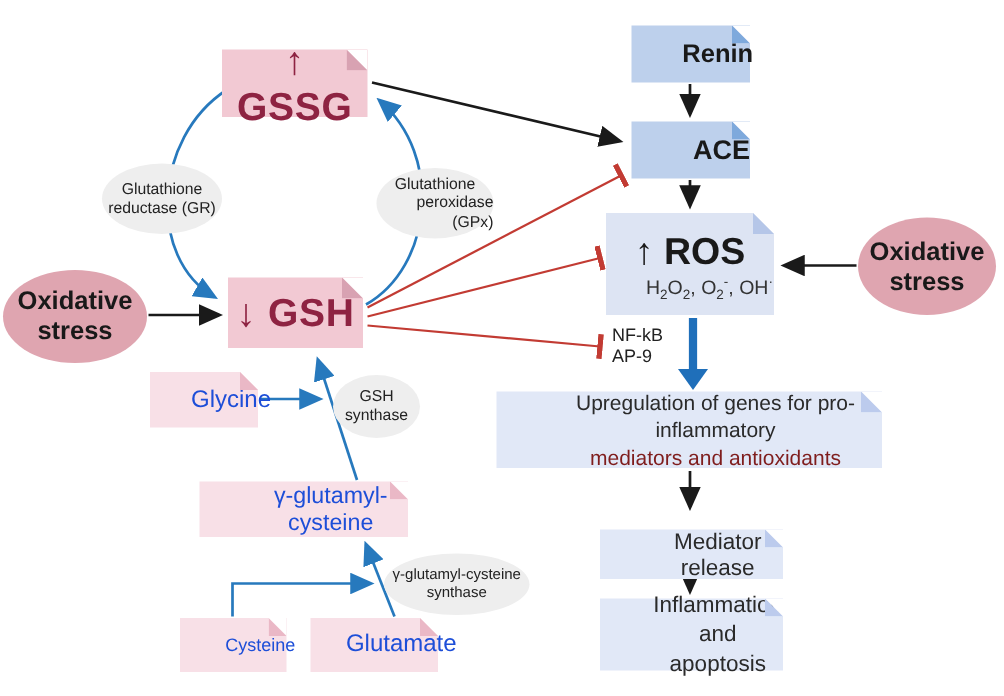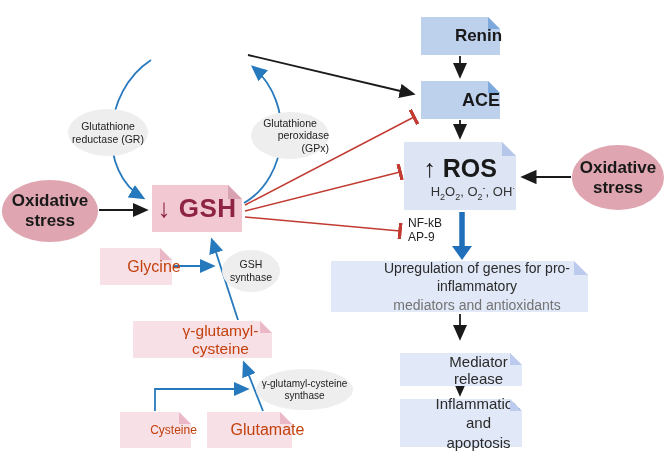--- a/index.html
+++ b/index.html
@@ -24,21 +24,21 @@
   .pink-sm{background:#f8e0e7;}
   .pink-sm .fold{background:#eab8c6;}
   .blue-box{background:#bdd0ec;padding-left:36px;}
   .blue-box .fold{background:#7ea9dc;}
   .ros-box{background:#dde4f3;}
   .ros-box .fold{background:#b5c6e8;}
   .lav-box{background:#e1e8f7;padding-left:35px;}
   .lav-box .fold{background:#bccbed;}
 
   .maroon{color:#8e2342;font-weight:bold;}
-  .redtxt{color:#c2410c;margin-left:36px;}
+  .redtxt{color:#1d4ed8;margin-left:36px;}
   .darktxt{color:#191919;}
 
   .oval{position:absolute;border-radius:50%;display:flex;flex-direction:column;
         align-items:center;justify-content:center;text-align:right;}
   .oval-pink{background:#dfa5b0;color:#191919;font-weight:bold;font-size:17px;line-height:1.15;}
   .oval-gray{background:#eeeeee;color:#222;font-size:10.5px;line-height:1.2;}
 
   .floating-label{position:absolute;font-size:12px;color:#222;line-height:1.15;}
   sub,sup{line-height:0;}
 </style>
@@ -77,20 +77,25 @@
     <path d="M155,411 L155,389 L247,389" stroke="#2779bd" stroke-width="1.8" fill="none" marker-end="url(#au)"></path>
 
     <path d="M245,205 L414,117" stroke="#c23b33" stroke-width="1.5" fill="none" marker-end="url(#tb)"></path>
     <path d="M245,211 L400,172" stroke="#c23b33" stroke-width="1.5" fill="none" marker-end="url(#tb)"></path>
     <path d="M245,217 L400,231" stroke="#c23b33" stroke-width="1.5" fill="none" marker-end="url(#tb)"></path>
 
     <path d="M462,212 L462,247" stroke="#1f6fba" stroke-width="5.5" fill="none"></path>
     <polygon points="452,246 472,246 462,260" fill="#1f6fba"></polygon>
   </svg>
 
+  <div class="note pink-big f14" style="left:148px;top:33px;width:97px;height:45px;">
+    <span class="fold-cut"></span>
+      <span class="fold"></span>
+    <span class="maroon" style="font-size:26px;letter-spacing:.5px;">↑ GSSG</span>
+  </div>
 
   <div class="note pink-big f14" style="left:152px;top:185px;width:90px;height:47px;">
     <span class="fold-cut"></span>
       <span class="fold"></span>
     <span class="maroon" style="font-size:26px;letter-spacing:.5px;">↓ GSH</span>
   </div>
 
   <div class="note blue-box f12" style="left:421px;top:17px;width:79px;height:38px;">
     <span class="fold-cut"></span>
       <span class="fold"></span>
@@ -131,21 +136,21 @@
   <div class="note pink-sm f12" style="left:207px;top:412px;width:85px;height:36px;">
     <span class="fold-cut"></span>
       <span class="fold"></span>
     <span class="redtxt" style="font-size:16px;">Glutamate</span>
   </div>
 
   <div class="note lav-box f14" style="left:331px;top:261px;width:257px;height:51px;">
     <span class="fold-cut"></span>
       <span class="fold"></span>
     <span style="font-size:14px;color:#2a2a2a;line-height:1.3;">Upregulation of genes for pro-inflammatory</span>
-    <span style="font-size:14px;color:#737373;line-height:1.3;">mediators and antioxidants</span>
+    <span style="font-size:14px;color:#7f1d1d;line-height:1.3;">mediators and antioxidants</span>
   </div>
 
   <div class="note lav-box f12" style="left:400px;top:353px;width:122px;height:33px;">
     <span class="fold-cut"></span>
       <span class="fold"></span>
     <span style="font-size:15px;color:#2a2a2a;">Mediator release</span>
   </div>
 
   <div class="note lav-box f12" style="left:400px;top:399px;width:122px;height:48px;">
     <span class="fold-cut"></span>

